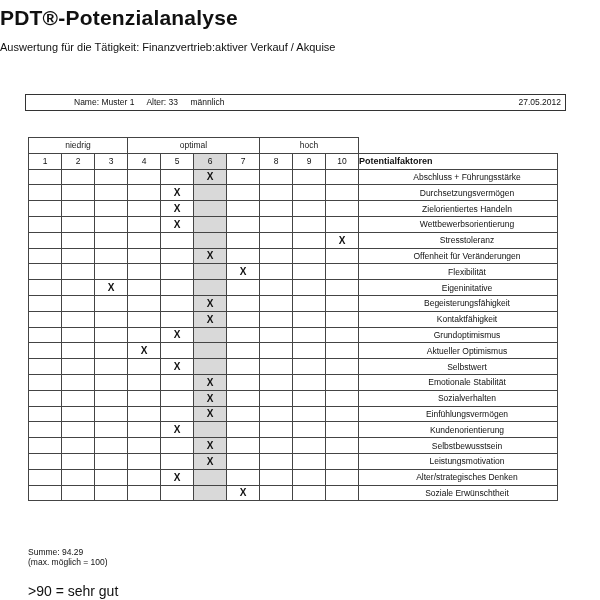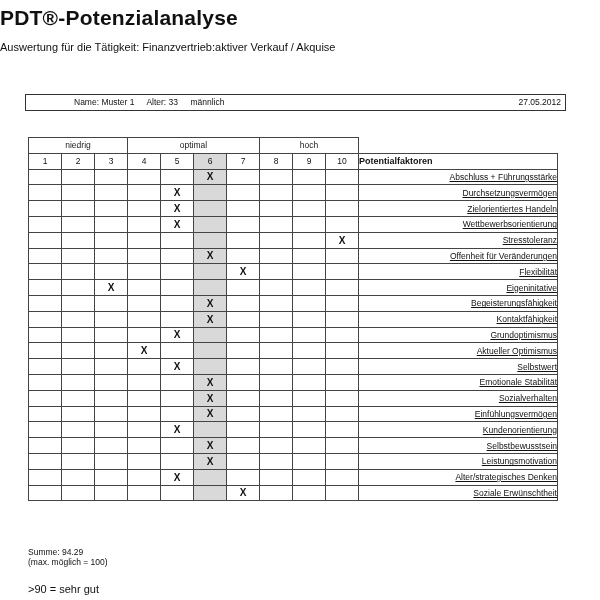--- a/index.html
+++ b/index.html
@@ -59,25 +59,24 @@
     border: 1px solid #444;
     height: 15.8px;
     padding: 0;
     text-align: center;
     vertical-align: middle;
     width: 33px;
     box-sizing: border-box;
   }
   table.grid td.fac {
     width: 199px;
-    text-align: right;
+    text-align: center;
     padding-left: 18px;
     white-space: nowrap;
     overflow: hidden;
-    text-decoration: underline;
   }
   table.grid td.fachead {
     width: 199px;
     text-align: left;
     font-weight: bold;
     font-size: 9px;
   }
   table.grid td.opt {
     background: #d9d9d9;
   }
@@ -95,21 +94,21 @@
 
   .summary {
     position: absolute;
     left: 28px; top: 547px;
     font-size: 8.5px;
     line-height: 10px;
   }
   .rating {
     position: absolute;
     left: 28px; top: 583px;
-    font-size: 11px;
+    font-size: 14px;
   }
 </style>
 </head>
 <body>
 
 <div class="title">PDT®-Potenzialanalyse</div>
 <div class="subtitle">Auswertung für die Tätigkeit: Finanzvertrieb:aktiver Verkauf / Akquise</div>
 
 <div class="namebox">
   <div class="left">

